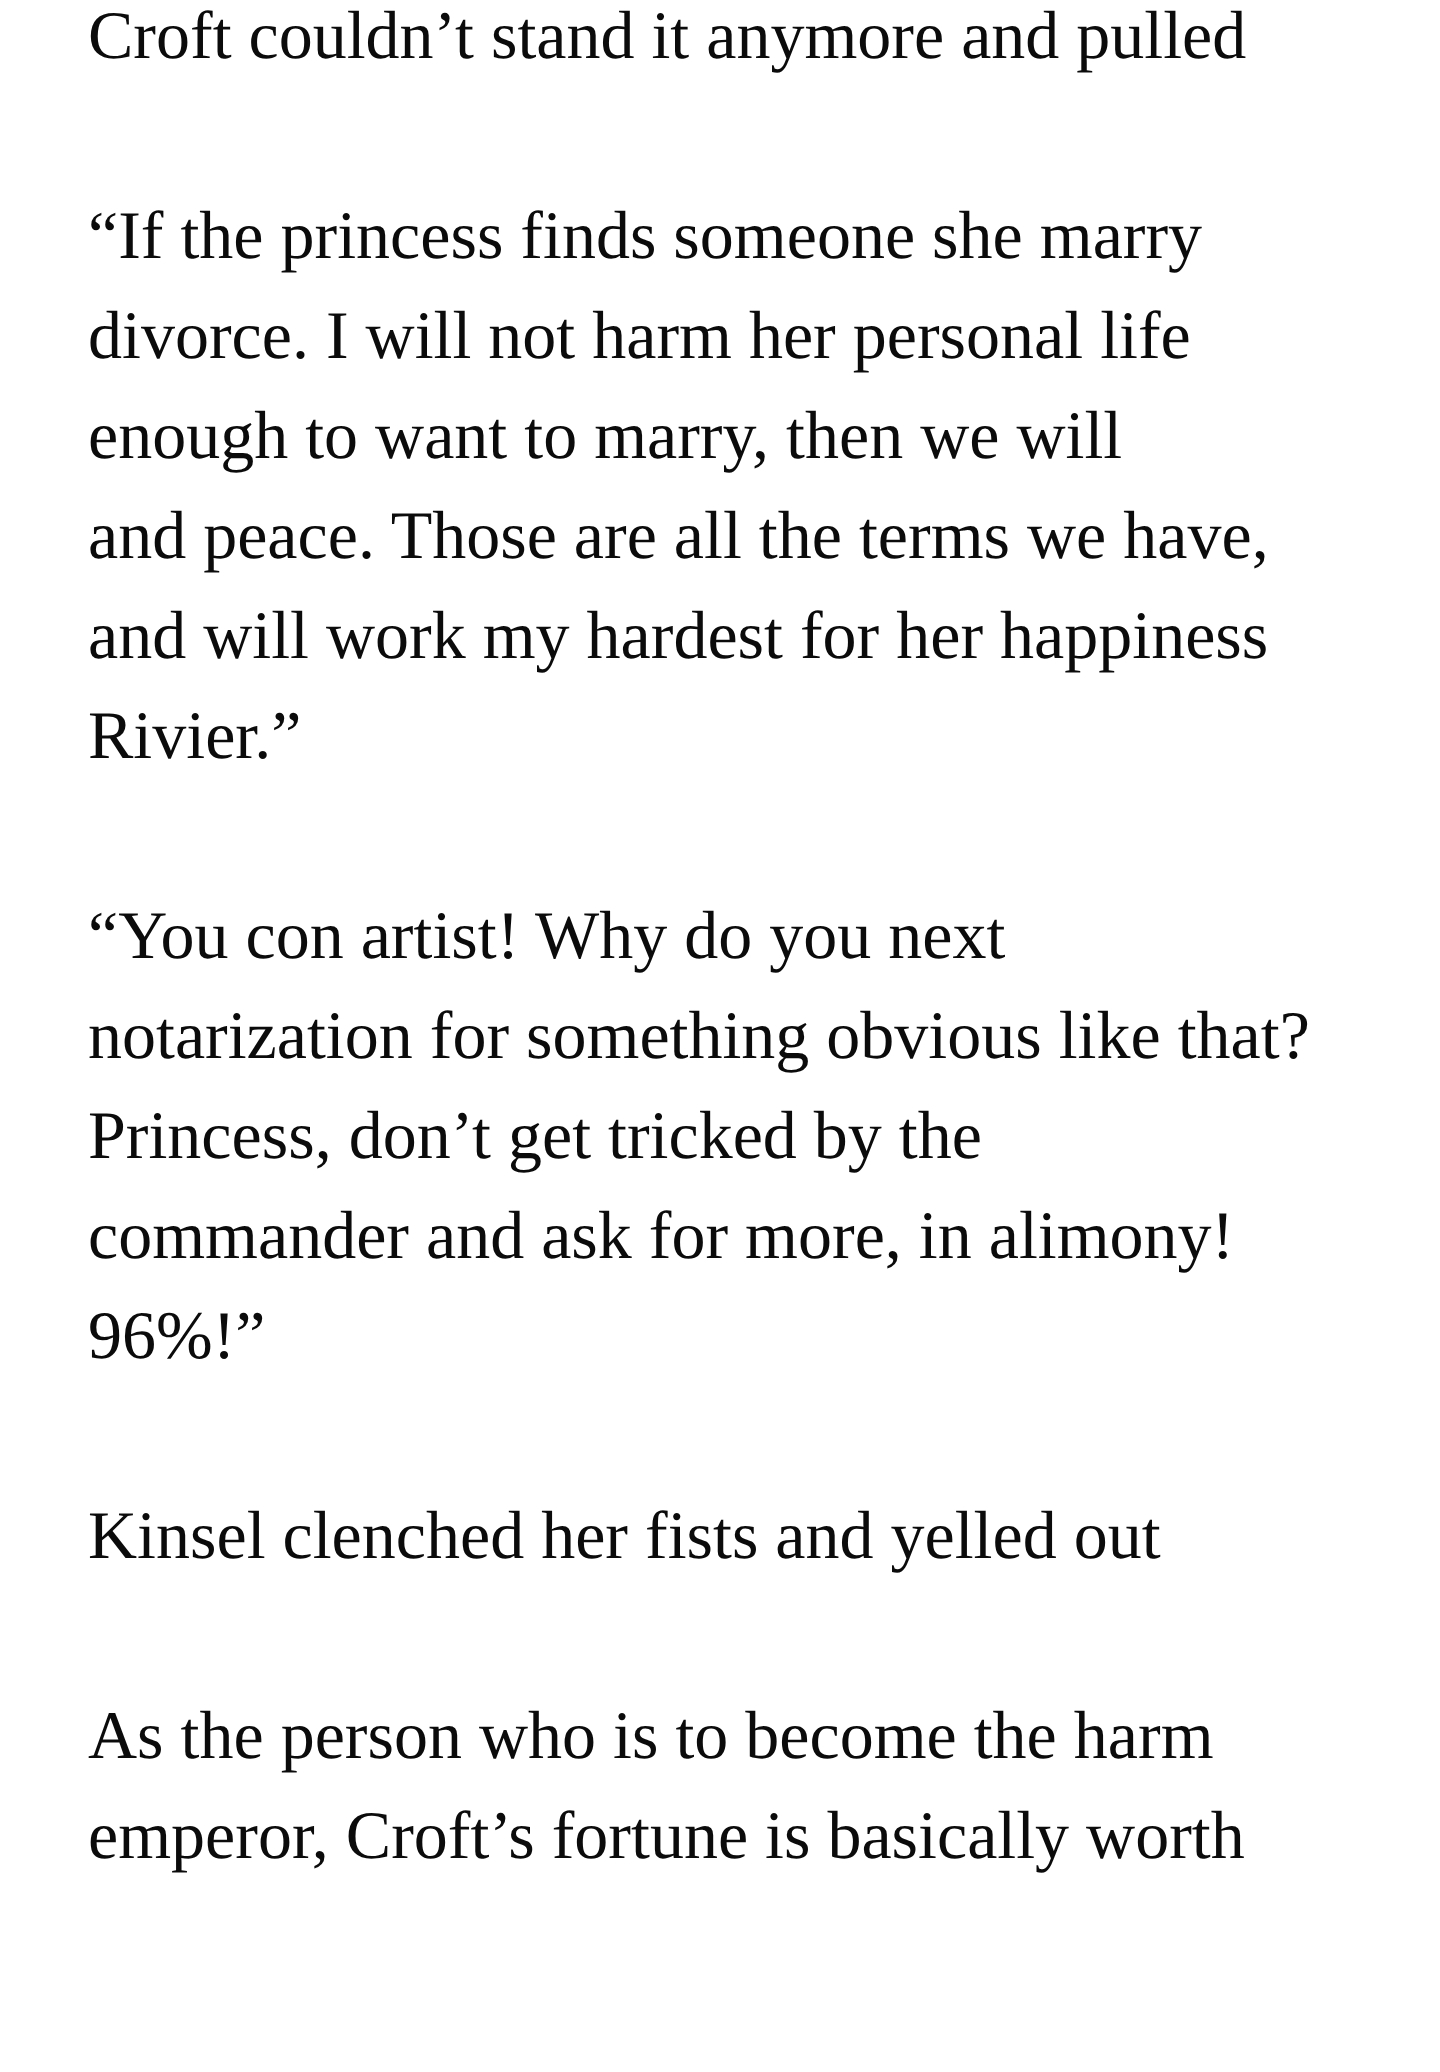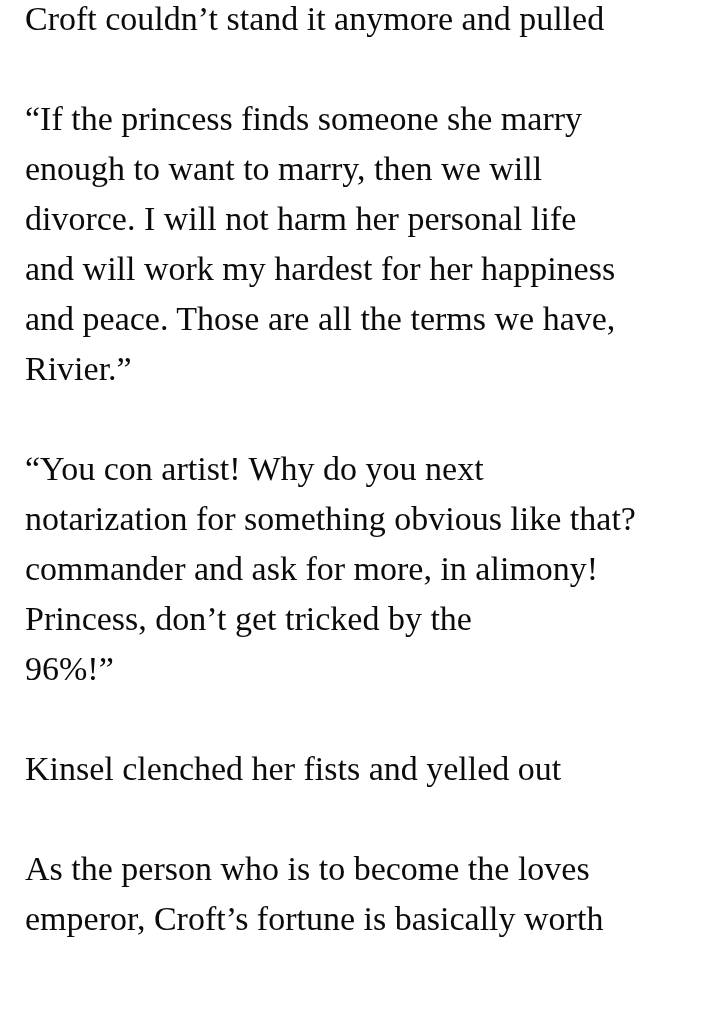--- a/index.html
+++ b/index.html
@@ -8,21 +8,21 @@
     width: 720px;
     height: 1036px;
     overflow: hidden;
     background: #ffffff;
   }
   .page {
     width: 720px;
     height: 1036px;
     background: #ffffff;
     box-sizing: border-box;
-    padding: 0 10px 0 25px;
+    padding: 0 10px 0 44px;
     overflow: hidden;
   }
   .page-text {
     margin-top: -6px;
     color: #0b0b0b;
     font-family: "Liberation Serif", "DejaVu Serif", serif;
     font-size: 34px;
     line-height: 50px;
     font-weight: 400;
     letter-spacing: 0px;
@@ -42,34 +42,34 @@
 </head>
 <body>
 
 <div class="page">
   <main class="page-text" id="page-text" style="color: rgb(11, 11, 11);">
       <p class="paragraph">
         <span class="line">Croft couldn’t stand it anymore and pulled</span>
       </p>
       <p class="paragraph">
         <span class="line">“If the princess finds someone she marry</span>
+        <span class="line">divorce. I will not harm her personal life</span>
         <span class="line">enough to want to marry, then we will</span>
-        <span class="line">divorce. I will not harm her personal life</span>
+        <span class="line">and peace. Those are all the terms we have,</span>
         <span class="line">and will work my hardest for her happiness</span>
-        <span class="line">and peace. Those are all the terms we have,</span>
         <span class="line">Rivier.”</span>
       </p>
       <p class="paragraph">
         <span class="line">“You con artist! Why do you next</span>
         <span class="line">notarization for something obvious like that?</span>
+        <span class="line">Princess, don’t get tricked by the</span>
         <span class="line">commander and ask for more, in alimony!</span>
-        <span class="line">Princess, don’t get tricked by the</span>
         <span class="line">96%!”</span>
       </p>
       <p class="paragraph">
         <span class="line">Kinsel clenched her fists and yelled out</span>
       </p>
       <p class="paragraph">
-        <span class="line">As the person who is to become the loves</span>
+        <span class="line">As the person who is to become the harm</span>
         <span class="line">emperor, Croft’s fortune is basically worth</span>
       </p>
     </main>
 </div>
 
 </body></html>

